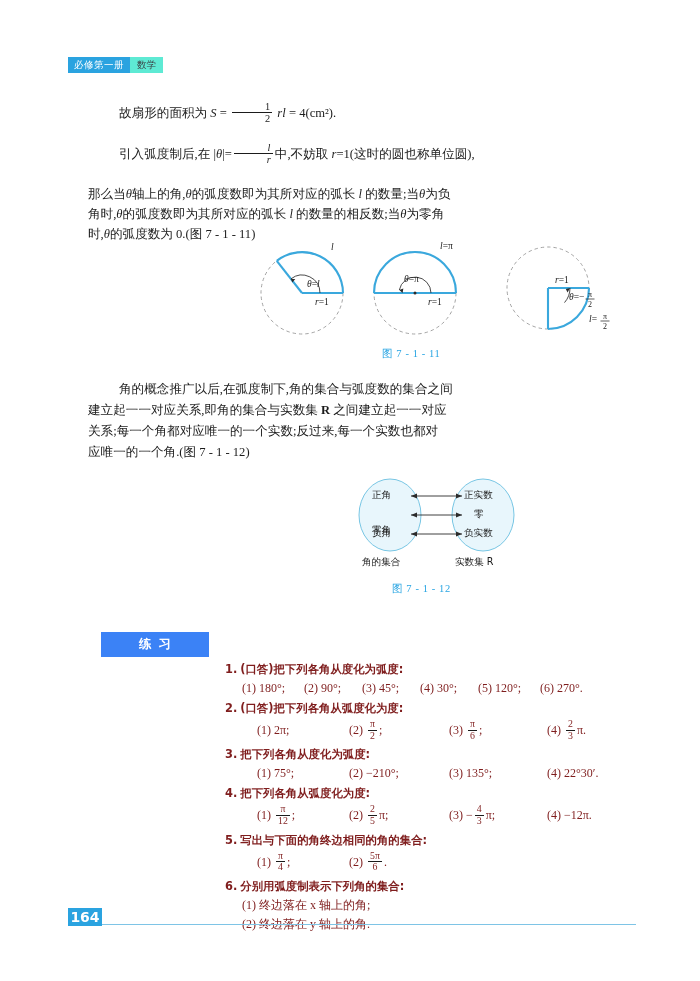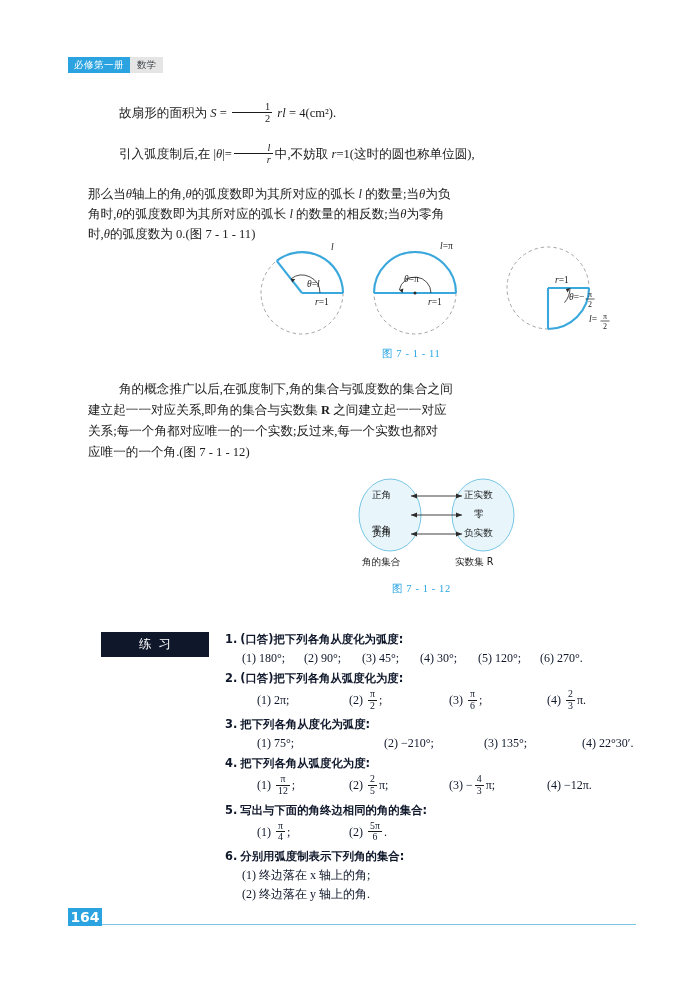--- a/index.html
+++ b/index.html
@@ -31,21 +31,21 @@
     background: #2aa3e0;
     color: #ffffff;
     font-family: "DejaVu Sans", sans-serif;
     font-size: 9.5px;
     line-height: 16px;
     padding: 0 6px;
     letter-spacing: .5px;
     white-space: nowrap;
   }
   .header-subject {
-    background: #e5e5e5;
+    background: #5eead4;
     color: #3b4145;
     font-family: "DejaVu Sans", sans-serif;
     font-size: 9.5px;
     line-height: 16px;
     padding: 0 7px;
     white-space: nowrap;
   }
 
   
   .body-text {
@@ -107,37 +107,37 @@
     white-space: nowrap;
   }
 
   
   .practice-tab {
     position: absolute;
     left: 101px;
     top: 632px;
     width: 108px;
     height: 25px;
-    background: #0f172a;
+    background: #3b82f6;
     color: #ffffff;
     font-family: "DejaVu Sans", sans-serif;
     font-size: 12.5px;
-    font-weight: normal;
+    font-weight: bold;
     letter-spacing: 7px;
     text-indent: 7px;
     display: flex;
     align-items: center;
     justify-content: center;
   }
   .ex-list {
     position: absolute;
     left: 225px;
-    top: 630px;
+    top: 660px;
     width: 400px;
-    color: #0f172a;
+    color: #7f1d1d;
     font-size: 12px;
     line-height: 19px;
   }
   .ex-item { margin-bottom: 1px; }
   .ex-head {
     font-weight: bold;
     font-family: "DejaVu Sans", sans-serif;
     font-size: 11.4px;
   }
   .ex-head .num { margin-right: 3px; }
@@ -348,21 +348,21 @@
       <div class="ex-sub" style="padding-left:32px; padding-top:2px; padding-bottom:2px;">
         <span class="cell" style="width:92px;">(1) 2π;</span><span class="cell" style="width:100px;">(2)&nbsp;<span class="frac"><span class="num">π</span><span class="den">2</span></span>;</span><span class="cell" style="width:98px;">(3)&nbsp;<span class="frac"><span class="num">π</span><span class="den">6</span></span>;</span><span class="cell">(4)&nbsp;<span class="frac"><span class="num">2</span><span class="den">3</span></span>π.</span>
       </div>
     </div>
 
     <div class="ex-item">
       <div class="ex-head">
         <span class="num">3.</span><span>把下列各角从度化为弧度:</span>
       </div>
       <div class="ex-sub" style="padding-left:32px;">
-        <span class="cell" style="width:92px;">(1) 75°;</span><span class="cell" style="width:100px;margin-left:35px;">(2) −210°;</span><span class="cell" style="width:98px;">(3) 135°;</span><span class="cell">(4) 22°30′.</span>
+        <span class="cell" style="width:92px;">(1) 75°;</span><span class="cell" style="width:100px;">(2) −210°;</span><span class="cell" style="width:98px;">(3) 135°;</span><span class="cell">(4) 22°30′.</span>
       </div>
     </div>
 
     <div class="ex-item">
       <div class="ex-head">
         <span class="num">4.</span><span>把下列各角从弧度化为度:</span>
       </div>
       <div class="ex-sub" style="padding-left:32px; padding-top:2px; padding-bottom:2px;">
         <span class="cell" style="width:92px;">(1)&nbsp;<span class="frac"><span class="num">π</span><span class="den">12</span></span>;</span><span class="cell" style="width:100px;">(2)&nbsp;<span class="frac"><span class="num">2</span><span class="den">5</span></span>π;</span><span class="cell" style="width:98px;">(3)&nbsp;−<span class="frac"><span class="num">4</span><span class="den">3</span></span>π;</span><span class="cell">(4)&nbsp;−12π.</span>
       </div>

